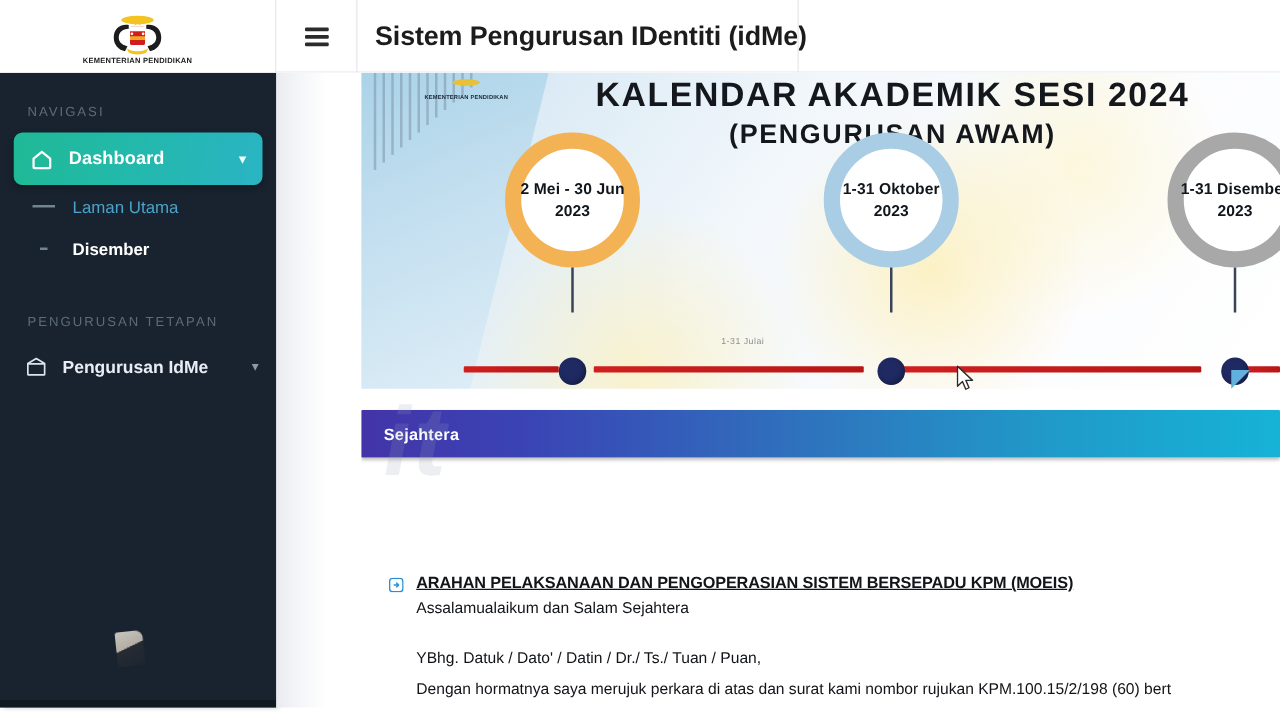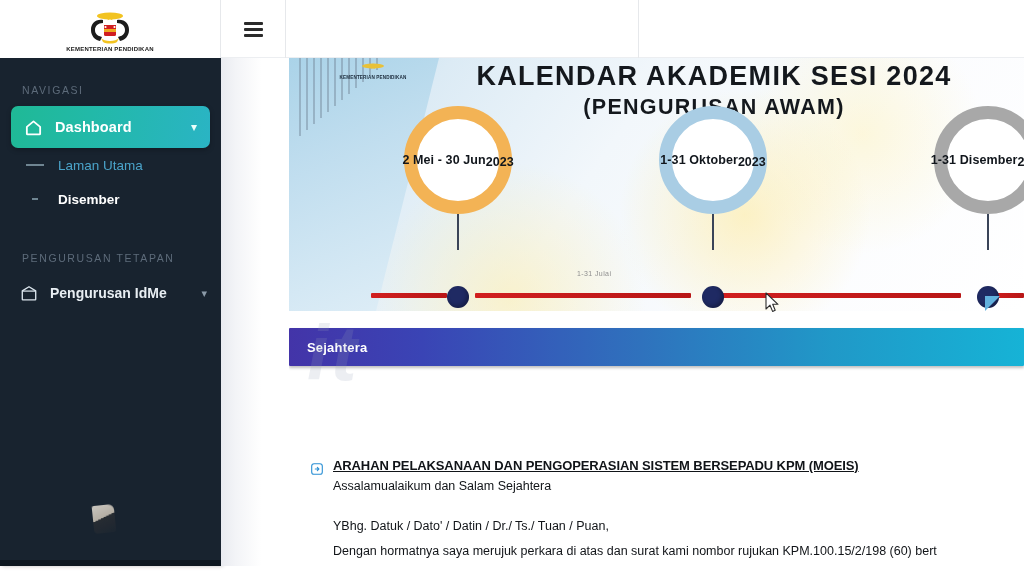--- a/index.html
+++ b/index.html
@@ -155,21 +155,21 @@
     font-size: 21.5px; font-weight: bold; color:#14181d; letter-spacing: 1.3px;
     text-align:center; line-height: 30px; margin-top:2px;
   }
 
   .tl-line-seg{ position:absolute; height: 5px; background: linear-gradient(90deg,#d11f1f,#b81616); top: 235px; border-radius:1px; }
 
   .tl-node{ position:absolute; top: 48px; }
   .tl-ring{
     width: 108px; height: 108px; border-radius: 50%;
     border: 13px solid #f3b355; background:#ffffff;
-    display:flex; flex-direction:row; align-items:center; justify-content:center;
+    display:flex; flex-direction:column; align-items:center; justify-content:center;
     position:relative;
   }
   .tl-ring .d1{ font-size: 12.5px; font-weight: bold; color:#11161c; white-space:nowrap; letter-spacing:.1px;}
   .tl-ring .d2{ font-size: 12.5px; font-weight: bold; color:#11161c; margin-top: 4px; }
   .tl-stem{ position:absolute; left:50%; margin-left:-1px; top: 108px; width:2px; height: 36px; background:#3a4458; }
   .tl-dot{
     position:absolute; left:50%; margin-left:-11px; top: 180px;
     width: 22px; height: 22px; border-radius:50%; background:#1f2a63;
     box-shadow: inset -2px -2px 4px rgba(0,0,0,.3);
   }
@@ -246,20 +246,21 @@
     </div>
 
     <div class="hamburger-cell">
       <span class="hamburger">
         <i></i>
           <i></i>
           <i></i>
       </span>
     </div>
 
+    <div class="apptitle">Sistem Pengurusan IDentiti (idMe)</div>
     <div class="title-rule"></div>
   </div>
 
   <div class="sidebar">
 
     <div class="nav-section">NAVIGASI</div>
 
     <div class="nav-active">
       <span class="home-ico">
         <svg viewBox="0 0 20 20" width="19" height="19">

